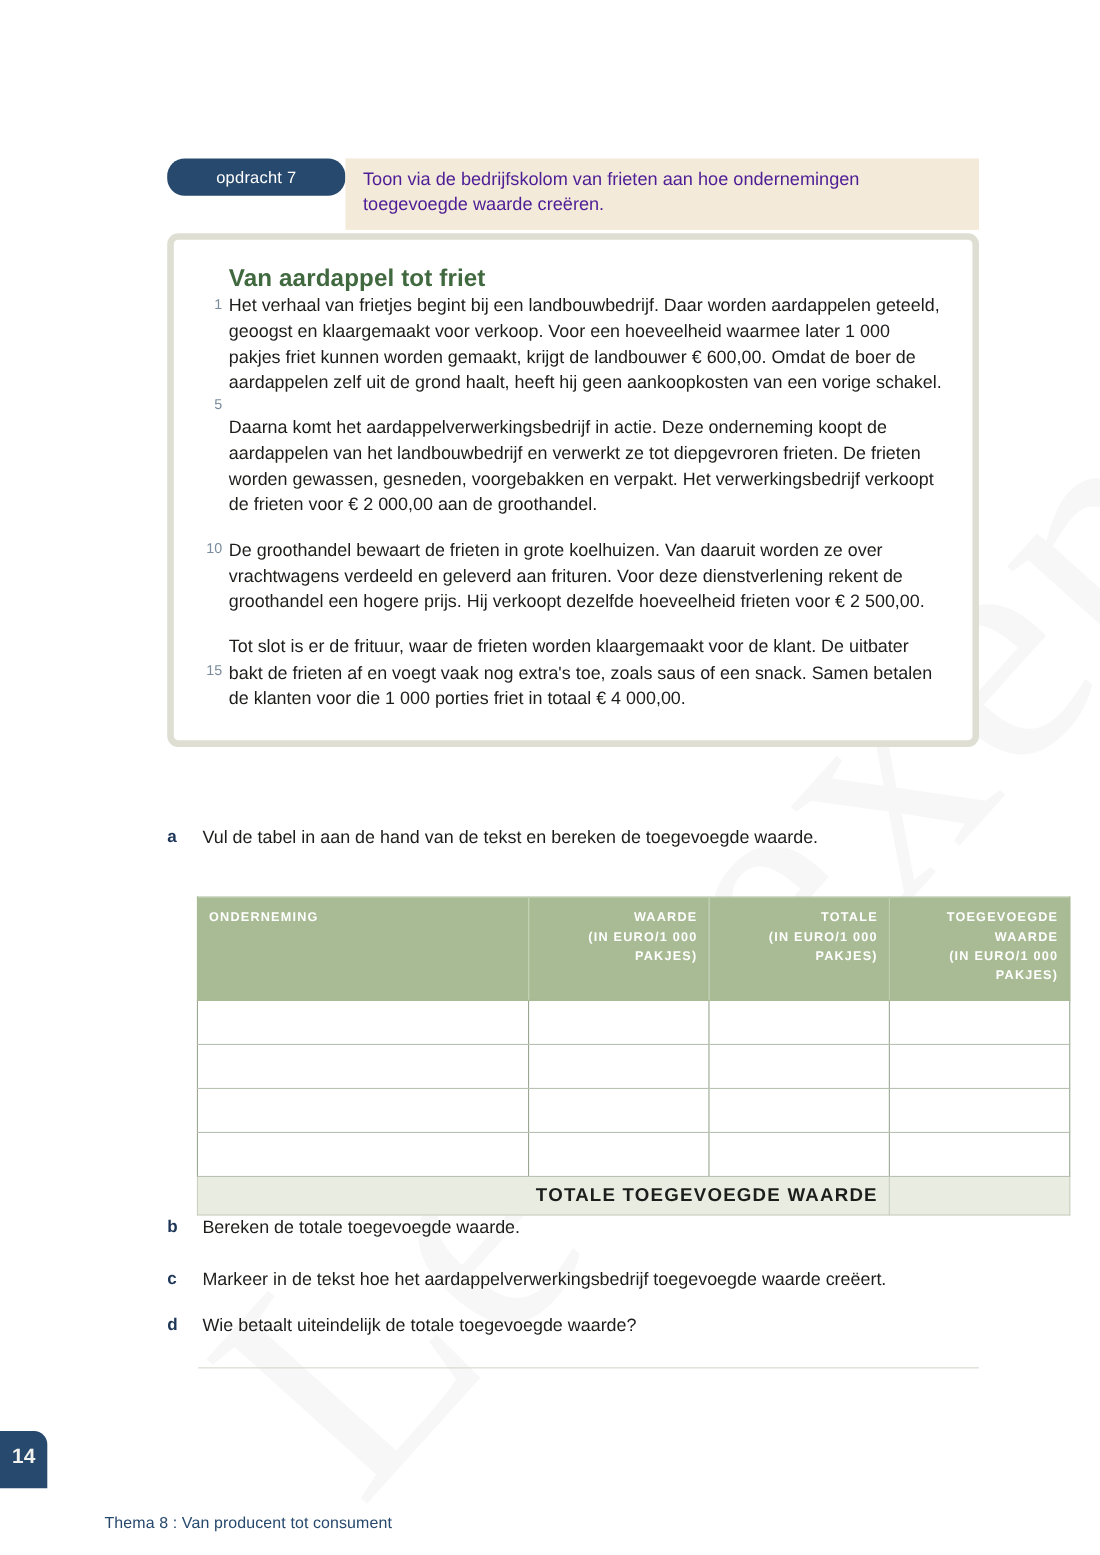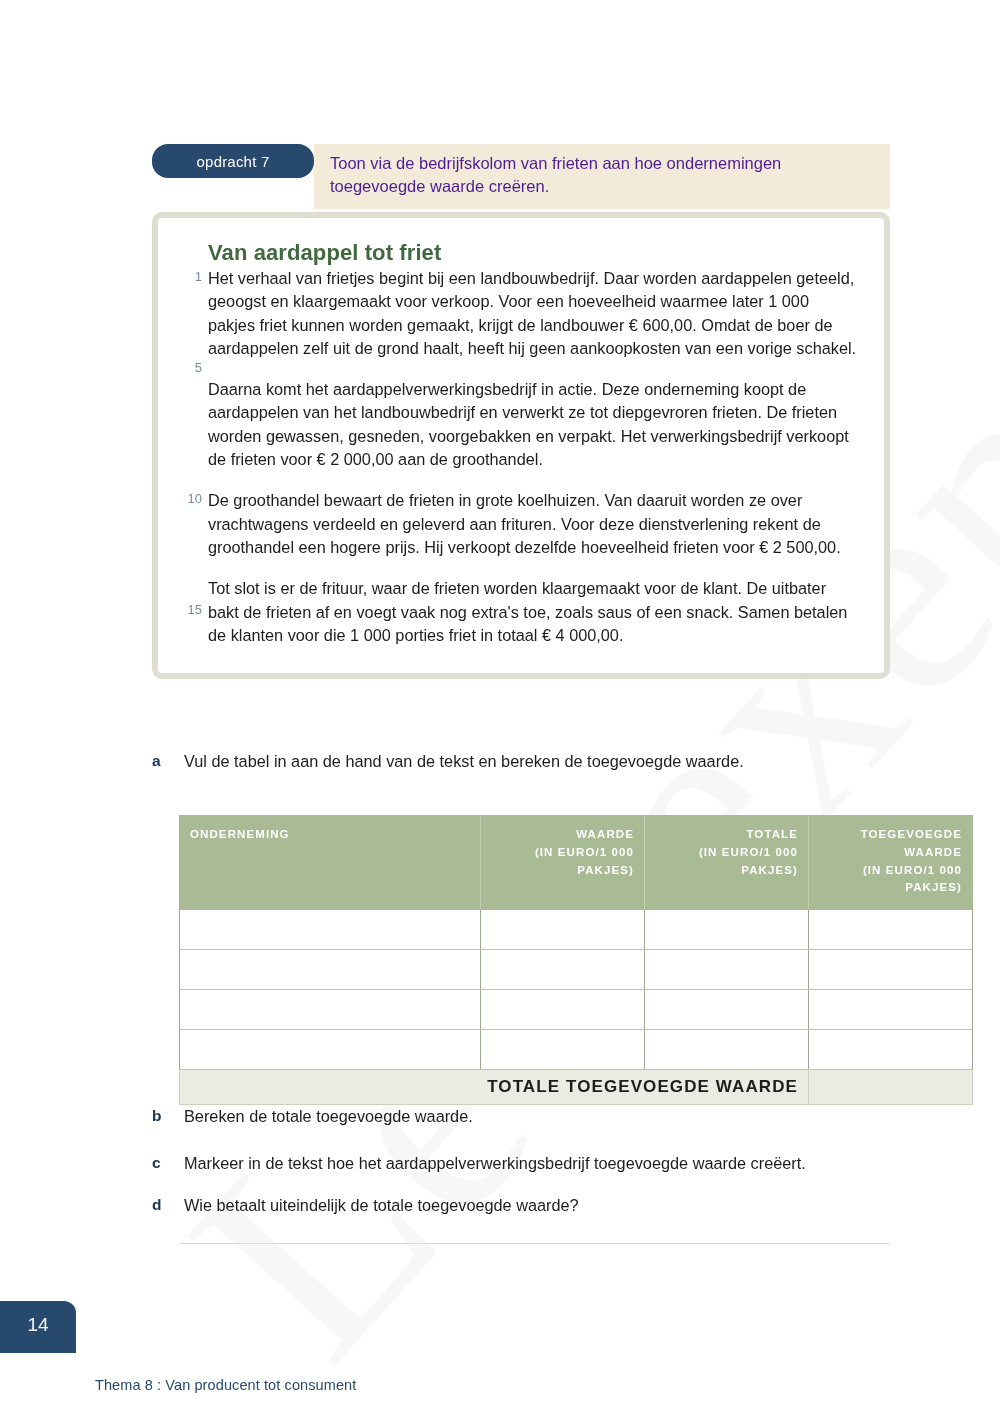--- a/index.html
+++ b/index.html
@@ -217,27 +217,27 @@
     left: 0;
     top: 1368px;
     width: 1000px;
     height: 46px;
     background: #ffffff;
   }
   .pagenum {
     position: absolute;
     left: 0;
     top: 1301px;
-    width: 76px;
+    width: 43px;
     height: 52px;
     background: #27496d;
     border-top-right-radius: 12px;
     color: #f2f3ee;
     font-size: 19px;
-    font-weight: normal;
+    font-weight: bold;
     display: flex;
     align-items: center;
     justify-content: center;
     box-sizing: border-box;
     padding-bottom: 4px;
   }
   .footer-text {
     position: absolute;
     left: 95px;
     top: 1377px;

